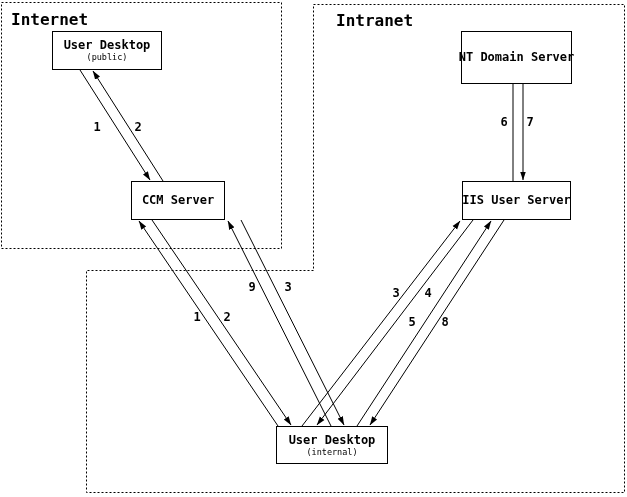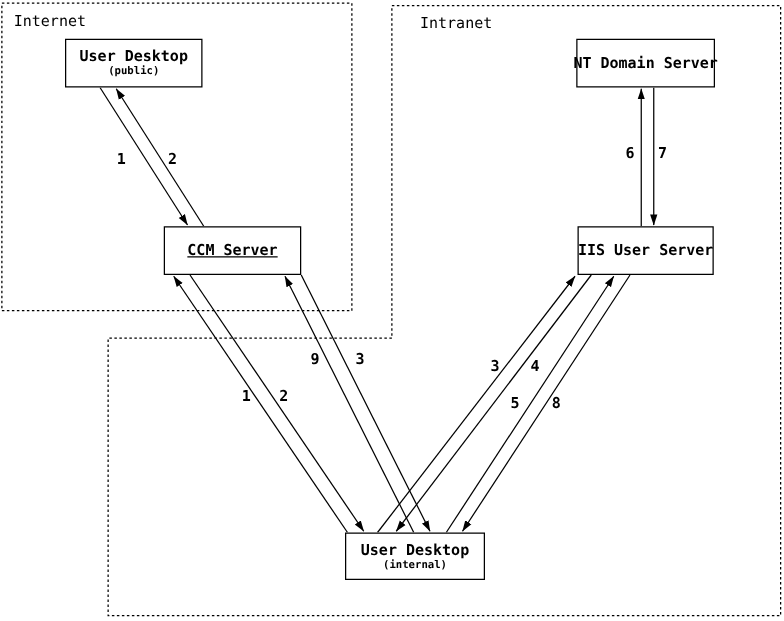--- a/index.html
+++ b/index.html
@@ -8,22 +8,22 @@
     width: 627px;
     height: 497px;
     background: #ffffff;
     font-family: "DejaVu Sans Mono", "Liberation Mono", monospace;
     color: #000000;
     overflow: hidden;
   }
   #wires { position: absolute; left: 0; top: 0; width: 627px; height: 497px; }
   .region-label {
     position: absolute;
-    font-size: 12px;
-    font-weight: normal;
+    font-size: 16px;
+    font-weight: bold;
     letter-spacing: 0px;
     white-space: nowrap;
   }
   .node {
     position: absolute;
     box-sizing: border-box;
     border: 1px solid #000000;
     background: #ffffff;
     display: flex;
     flex-direction: column;
@@ -32,21 +32,21 @@
     text-align: center;
   }
   .node .title {
     font-size: 12px;
     font-weight: bold;
     line-height: 13px;
     white-space: nowrap;
   }
   .node .subtitle {
     font-size: 8.5px;
-    font-weight: bold;
+    font-weight: normal;
     line-height: 10px;
     white-space: nowrap;
   }
   .edge-label {
     position: absolute;
     transform: translate(-50%, -50%);
     font-size: 12px;
     font-weight: bold;
     line-height: 12px;
     white-space: nowrap;
@@ -87,25 +87,25 @@
   </svg>
 
   <span class="region-label" style="left:11px; top:10px;">Internet</span>
   <span class="region-label" style="left:324px; top:11px;margin-left:12px;">Intranet</span>
 
   <div class="node" style="left:52px; top:31px; width:110px; height:39px;">
     <span class="title">User Desktop</span>
     <span class="subtitle">(public)</span>
   </div>
 
-  <div class="node" style="left:131px; top:181px; width:110px; height:39px;text-decoration:underline;">
+  <div class="node" style="left:131px; top:181px; width:94px; height:39px;">
     <span class="title">CCM Server</span>
   </div>
 
-  <div class="node" style="left:461px; top:31px; width:111px; height:39px;">
+  <div class="node" style="left:461px; top:31px; width:111px; height:53px;">
     <span class="title">NT Domain Server</span>
   </div>
 
   <div class="node" style="left:462px; top:181px; width:109px; height:39px;">
     <span class="title">IIS User Server</span>
   </div>
 
   <div class="node" style="left:276px; top:426px; width:112px; height:38px;">
     <span class="title">User Desktop</span>
     <span class="subtitle">(internal)</span>

